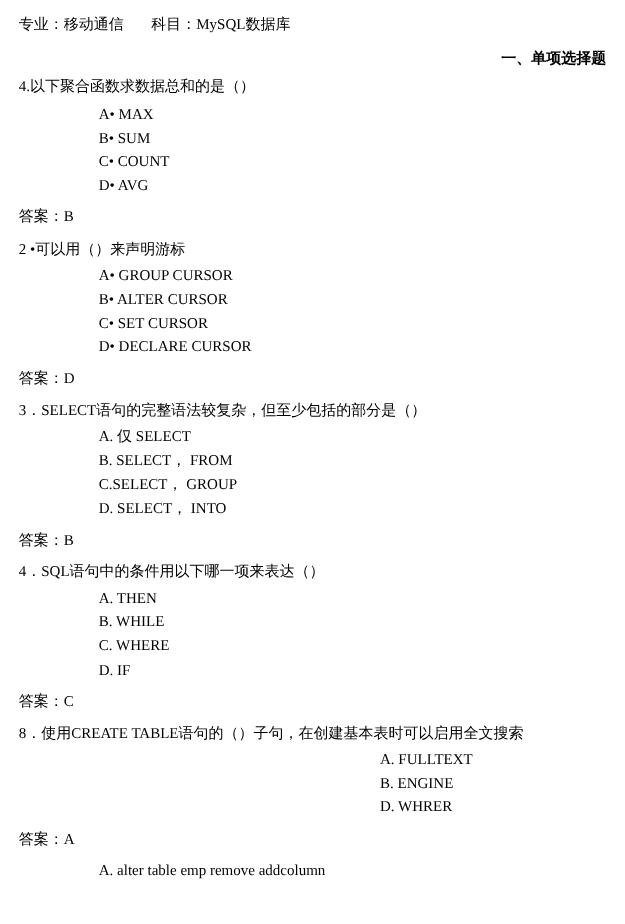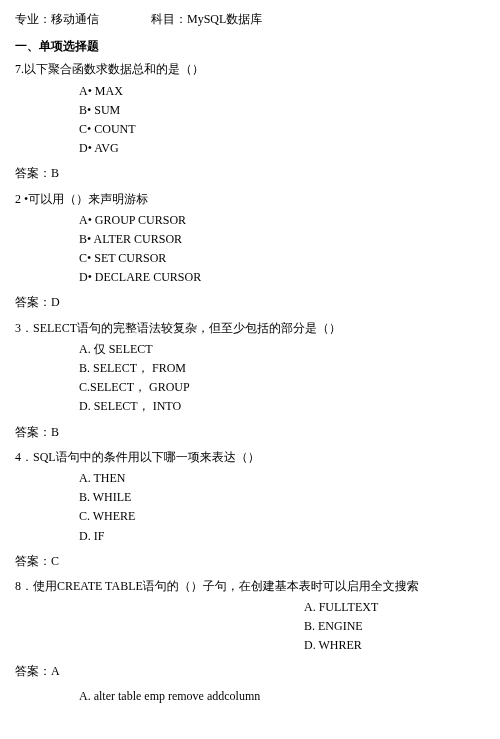--- a/index.html
+++ b/index.html
@@ -12,27 +12,28 @@
       font-size: 12px;
       color: #000;
       background: #fff;
       width: 500px;
       min-height: 739px;
       padding: 10px 15px;
       line-height: 1.6;
     }
     .header {
       display: flex;
-      gap: 52px;
+      gap: 22px;
       margin-bottom: 8px;
       font-size: 12px;
     }
     .section-title {
       font-weight: bold;
       margin-bottom: 4px;
+      text-align: right;
     }
     .question {
       margin-bottom: 6px;
     }
     .question-text {
       margin-bottom: 2px;
     }
     .options {
       margin-left: 20px;
     }
@@ -48,21 +49,21 @@
 <body>
 
 <div class="header">
   <span>专业：移动通信</span>
   <span>科目：MySQL数据库</span>
 </div>
 
 <div class="section-title">一、单项选择题</div>
 
 <div class="question">
-  <div class="question-text">7.以下聚合函数求数据总和的是（）</div>
+  <div class="question-text">4.以下聚合函数求数据总和的是（）</div>
   <div class="options">
     <span class="option">A• MAX</span>
     <span class="option">B• SUM</span>
     <span class="option">C• COUNT</span>
     <span class="option">D• AVG</span>
   </div>
 </div>
 <div class="answer">答案：B</div>
 
 <div class="question">

